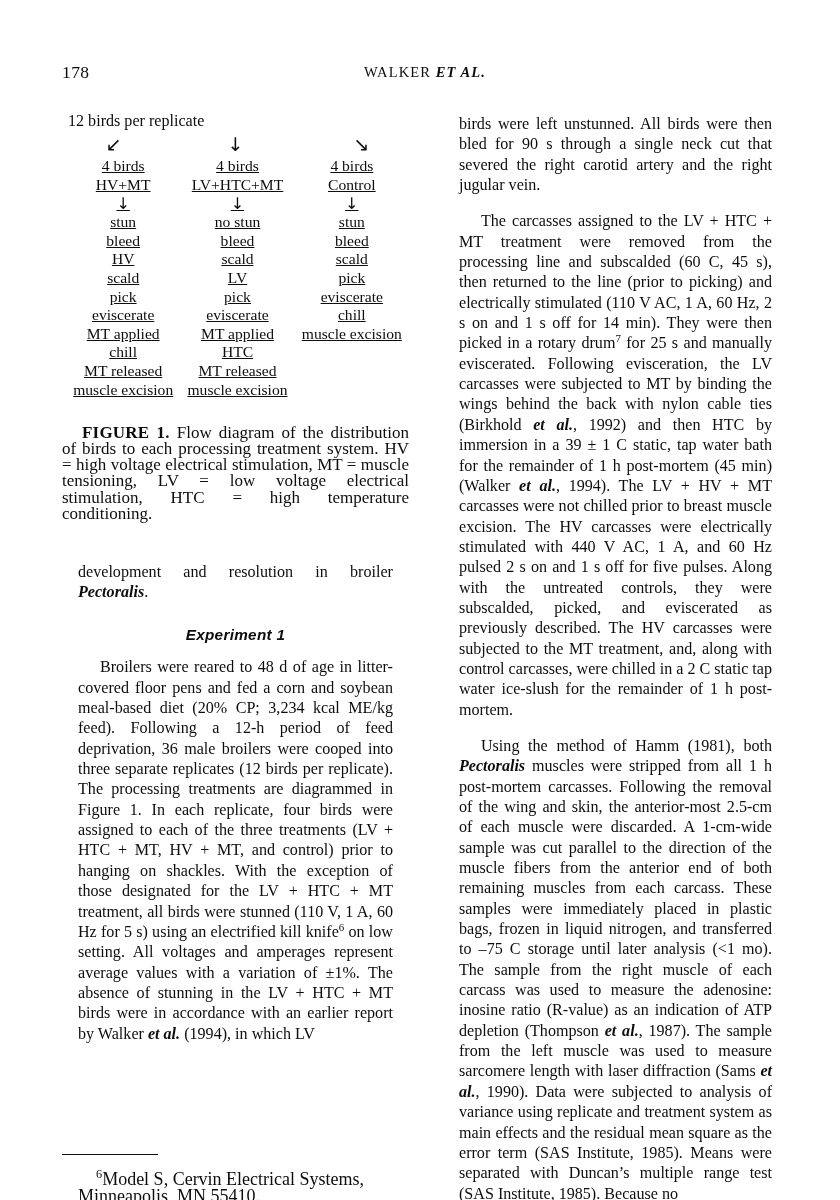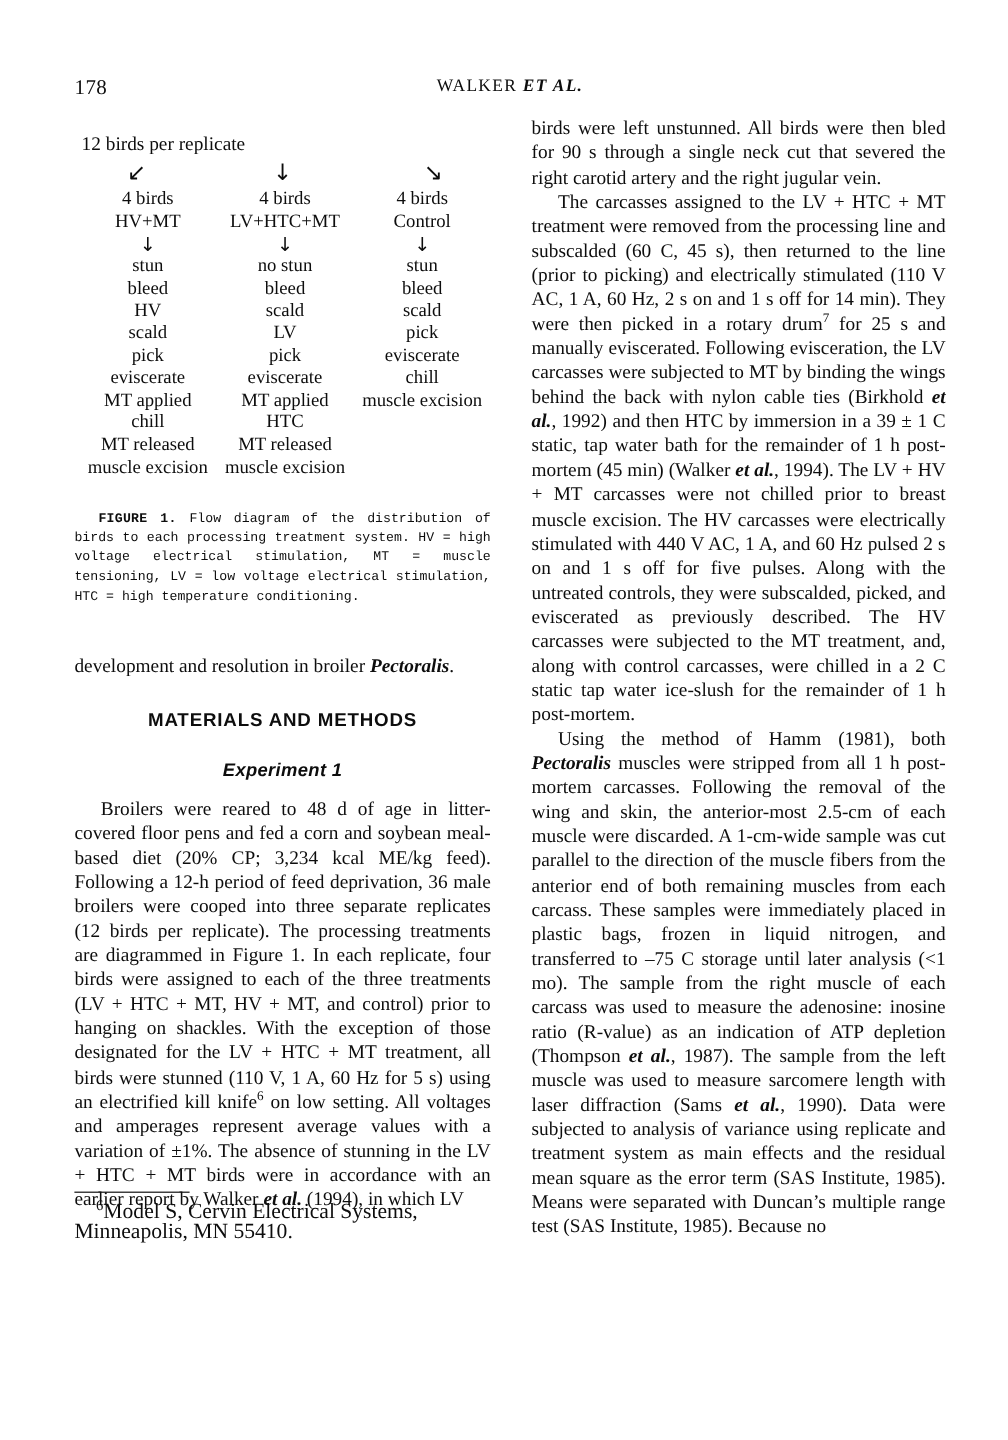--- a/index.html
+++ b/index.html
@@ -57,21 +57,21 @@
     margin-top: 6px;
   }
   .col {
     width: 350px;
     position: relative;
   }
   .col-left { width: 352px; }
   .col-right { width: 350px; }
 
   p {
-    margin: 0;
+    margin: 16px;
     font-size: 16.1px;
     line-height: 20.35px;
     text-align: justify;
     text-justify: inter-word;
     hyphens: none;
   }
   p.indent { text-indent: 22px; }
   p.noindent { text-indent: 0; }
 
   .ital { font-style: italic; font-weight: bold; }
@@ -106,38 +106,38 @@
   .fig-arrows .acell.a3 { padding-left: 30px; }
 
   .fig-cols {
     display: flex;
     margin-top: 3px;
     margin-left: 4px;
   }
   .fig-col {
     flex: 1;
     text-align: center;
+    text-decoration: underline;
   }
   .fig-col .line {
     font-size: 15.6px;
     line-height: 18.6px;
     white-space: nowrap;
   }
   .fig-col .arrow-down {
     font-size: 16px;
     line-height: 19px;
     font-family: "DejaVu Sans", sans-serif;
   }
 
   .fig-caption {
     margin-top: 26px;
-    font-size: 11px;
+    font-size: 17px;
     line-height: 16.1px;
     text-align: justify;
-    font-family: Liberation Mono, monospace;
   }
   .fig-caption .fignum {
     font-weight: bold;
     letter-spacing: 0.2px;
   }
   .caption-indent { padding-left: 20px; }
 
   
   h2.section-head {
     font-family: "Liberation Sans", "DejaVu Sans", sans-serif;
@@ -253,21 +253,20 @@
         </div>
 
         <div class="fig-caption">
           <span class="caption-indent"></span><span class="fignum">FIGURE 1.</span><span> Flow diagram of the distribution of</span>
           <span>birds to each processing treatment system. HV = high voltage electrical stimulation, MT = muscle tensioning, LV = low voltage electrical stimulation, HTC = high temperature conditioning.</span>
         </div>
       </div>
 
       <p class="noindent" style="margin-top:40px;"><span>development and resolution in broiler </span><span class="ital">Pectoralis</span><span>.</span></p>
 
-      <h2 class="section-head">MATERIALS AND METHODS</h2>
 
       <h3 class="sub-head">Experiment 1</h3>
 
       <p class="indent after-head"><span>Broilers were reared to 48 d of age in litter-covered floor pens and fed a corn and soybean meal-based diet (20% CP; 3,234 kcal ME/kg feed). Following a 12-h period of feed deprivation, 36 male broilers were cooped into three separate replicates (12 birds per replicate). The processing treatments are diagrammed in Figure 1. In each replicate, four birds were assigned to each of the three treatments (LV + HTC + MT, HV + MT, and control) prior to hanging on shackles. With the exception of those designated for the LV + HTC + MT treatment, all birds were stunned (110 V, 1 A, 60 Hz for 5 s) using an electrified kill knife</span><sup>6</sup><span> on low setting. All voltages and amperages represent average values with a variation of ±1%. The absence of stunning in the LV + HTC + MT birds were in accordance with an earlier report by Walker </span><span class="ital">et al.</span><span> (1994), in which LV</span></p>
 
       <div class="footnotes">
         <div class="fn-rule"></div>
         <p><sup>6</sup><span>Model S, Cervin Electrical Systems, Minneapolis, MN  55410.</span></p>
       </div>
 

